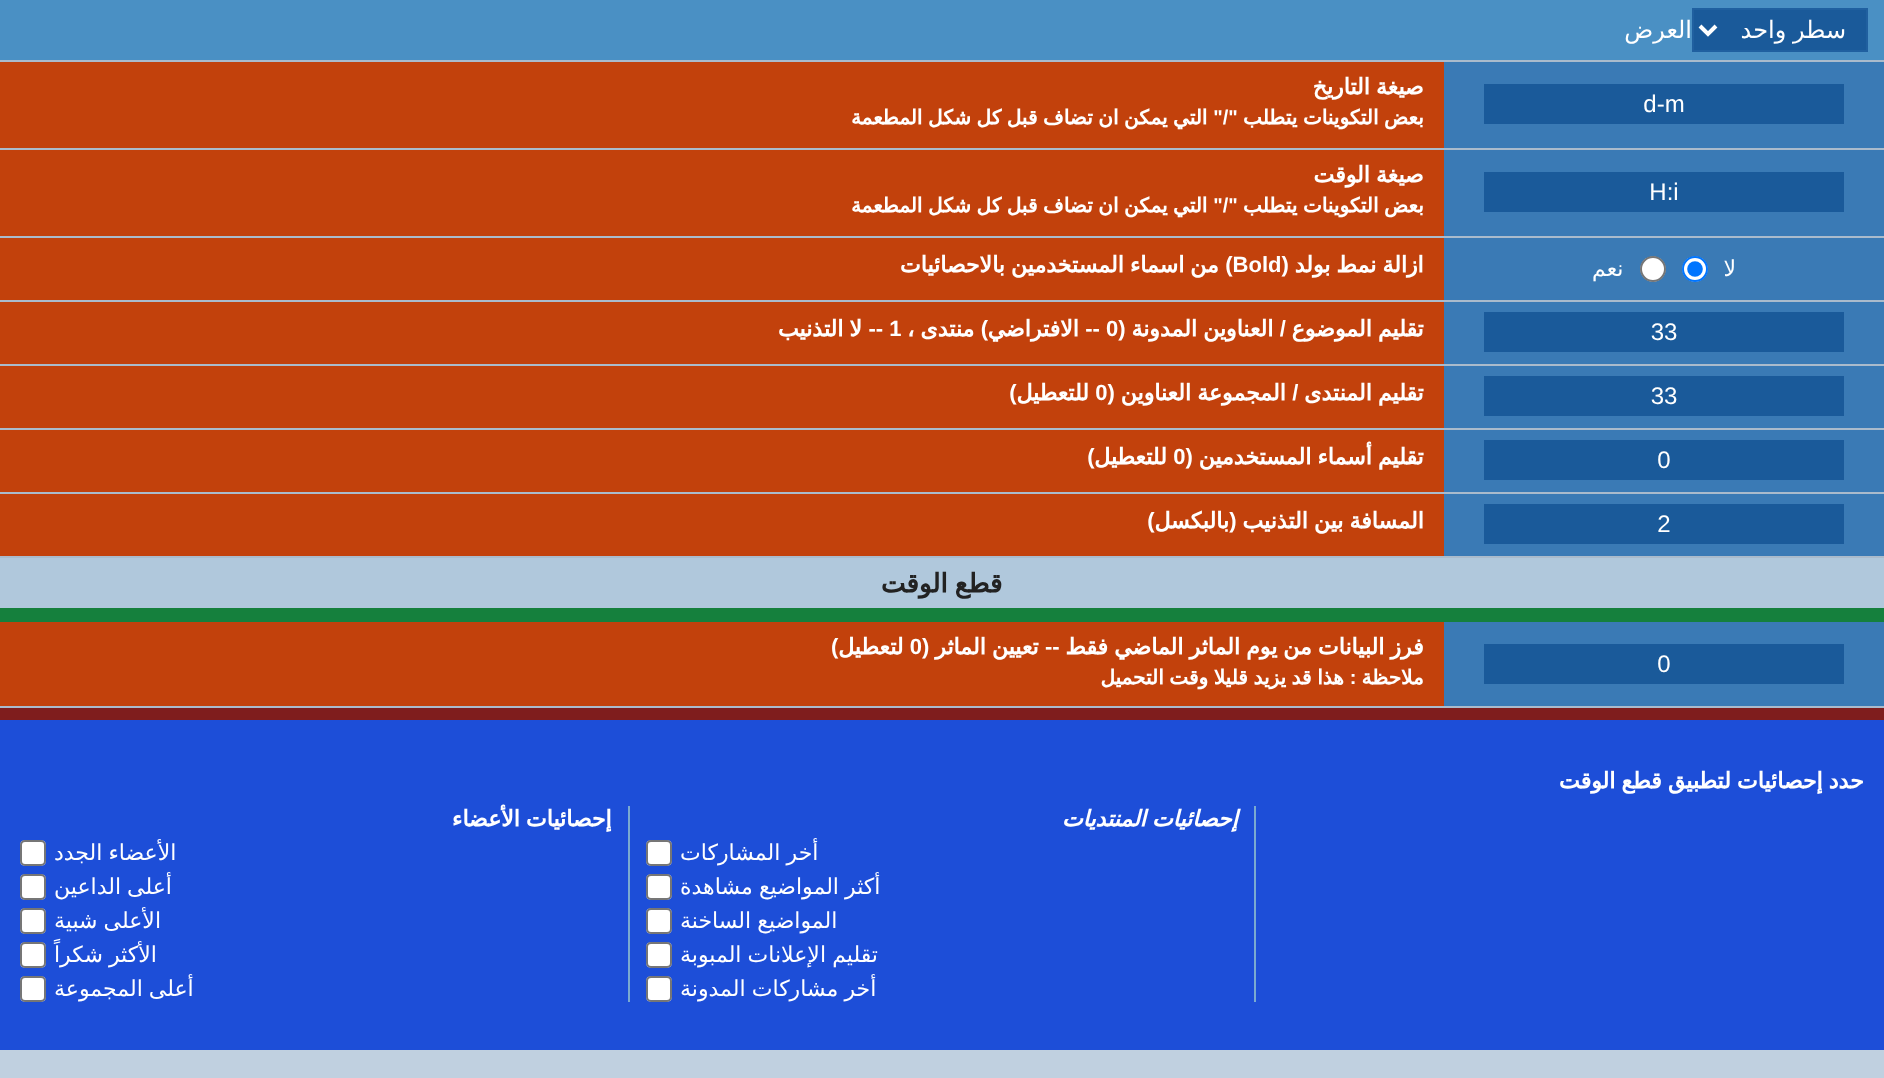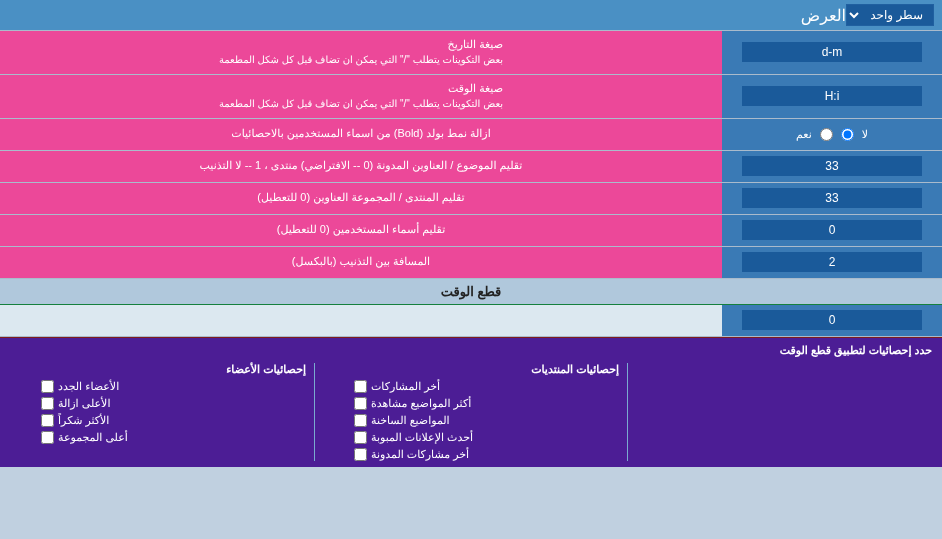--- a/index.html
+++ b/index.html
@@ -15,29 +15,30 @@
       background: #dce8f0;
     }
     .row {
       display: flex;
       align-items: stretch;
       border-bottom: 1px solid #aabbcc;
       min-height: 32px;
     }
     .row-label {
       flex: 1;
-      background: #ec4899;
+      background: #c2410c;
       color: #fff;
       padding: 6px 10px;
       text-align: right;
       display: flex;
       align-items: center;
-      justify-content: center;
+      justify-content: flex-start;
       font-size: 11px;
       line-height: 1.4;
+      font-weight: bold;
     }
     .row-input {
       width: 220px;
       background: #3a7ab5;
       display: flex;
       align-items: center;
       justify-content: center;
       padding: 4px 8px;
     }
     .row-input input[type="text"] {
@@ -50,56 +51,56 @@
       font-size: 12px;
       outline: none;
     }
     .section-header {
       background: #b0c8dc;
       color: #222;
       text-align: center;
       padding: 5px 10px;
       font-weight: bold;
       font-size: 13px;
-      border-bottom: 1px solid #15803d;
+      border-bottom: 7px solid #15803d;
     }
     .top-row {
       display: flex;
       align-items: center;
       justify-content: space-between;
       background: #4a90c4;
       padding: 4px 8px;
       border-bottom: 1px solid #aabbcc;
     }
     .top-row-label {
       color: #fff;
-      font-size: 16px;
+      font-size: 12px;
       flex: 1;
       text-align: right;
     }
     .select-wrapper {
       display: flex;
       align-items: center;
     }
     select.styled-select {
       background: #1a5a9a;
       color: #fff;
       border: 1px solid #2060a0;
       padding: 2px 6px;
       font-size: 12px;
       direction: rtl;
     }
     .radio-label {
       color: #fff;
       font-size: 11px;
     }
     .checkboxes-section {
-      background: #4c1d95;
-      padding: 6px 10px;
-      border-top: 1px solid #7f1d1d;
+      background: #1d4ed8;
+      padding: 24px 10px;
+      border-top: 6px solid #7f1d1d;
     }
     .checkboxes-header {
       color: #fff;
       font-size: 11px;
       text-align: right;
       margin-bottom: 6px;
       font-weight: bold;
     }
     .checkboxes-grid {
       display: flex;
@@ -111,21 +112,20 @@
       flex-direction: column;
       gap: 4px;
     }
     .checkbox-item {
       display: flex;
       align-items: center;
       justify-content: flex-end;
       gap: 4px;
       color: #fff;
       font-size: 11px;
-      margin-left: 31px;
     }
     .checkbox-item input[type="checkbox"] {
       accent-color: #fff;
     }
     .col-separator {
       width: 1px;
       background: #7aaad0;
       margin: 0 8px;
     }
     .empty-col {
@@ -214,63 +214,70 @@
   </div>
 
   <div class="section-header">
     <span>قطع الوقت</span>
   </div>
 
   <div class="row">
     <div class="row-input">
       <input type="text" value="0" style="">
     </div>
+    <div class="row-label">
+      <span>فرز البيانات من يوم الماثر الماضي فقط -- تعيين الماثر (0 لتعطيل)<br><span style="font-size:10px;">ملاحظة : هذا قد يزيد قليلا وقت التحميل</span></span>
+    </div>
   </div>
 
   <div class="checkboxes-section">
     <div class="checkboxes-header">حدد إحصائيات لتطبيق قطع الوقت</div>
     <div class="checkboxes-grid">
 
       <div class="empty-col"></div>
       <div class="col-separator"></div>
 
       <div class="checkboxes-col">
-        <div style="color:#fff; font-weight:bold; font-size:11px; text-align:right;">إحصائيات المنتديات</div>
+        <div style="color:#fff; font-weight:bold; font-size:11px; text-align:right;font-style:italic;">إحصائيات المنتديات</div>
         <div class="checkbox-item">
           <span>أخر المشاركات</span>
           <input type="checkbox" style="">
         </div>
         <div class="checkbox-item">
           <span>أكثر المواضيع مشاهدة</span>
           <input type="checkbox" style="">
         </div>
         <div class="checkbox-item">
           <span>المواضيع الساخنة</span>
           <input type="checkbox" style="">
         </div>
         <div class="checkbox-item">
-          <span>أحدث الإعلانات المبوبة</span>
+          <span>تقليم الإعلانات المبوبة</span>
           <input type="checkbox" style="">
         </div>
         <div class="checkbox-item">
           <span>أخر مشاركات المدونة</span>
           <input type="checkbox" style="">
         </div>
       </div>
 
       <div class="col-separator"></div>
 
       <div class="checkboxes-col">
         <div style="color:#fff; font-weight:bold; font-size:11px; text-align:right;">إحصائيات الأعضاء</div>
         <div class="checkbox-item">
           <span>الأعضاء الجدد</span>
           <input type="checkbox" style="">
         </div>
         <div class="checkbox-item">
-          <span>الأعلى ازالة</span>
+          <span>أعلى الداعين</span>
+          <input type="checkbox" style="">
+        </div>
+        <div class="checkbox-item">
+          <span>الأعلى شبية</span>
           <input type="checkbox" style="">
         </div>
         <div class="checkbox-item">
           <span>الأكثر شكراً</span>
           <input type="checkbox" style="">
         </div>
         <div class="checkbox-item">
           <span>أعلى المجموعة</span>
           <input type="checkbox" style="">
         </div>

